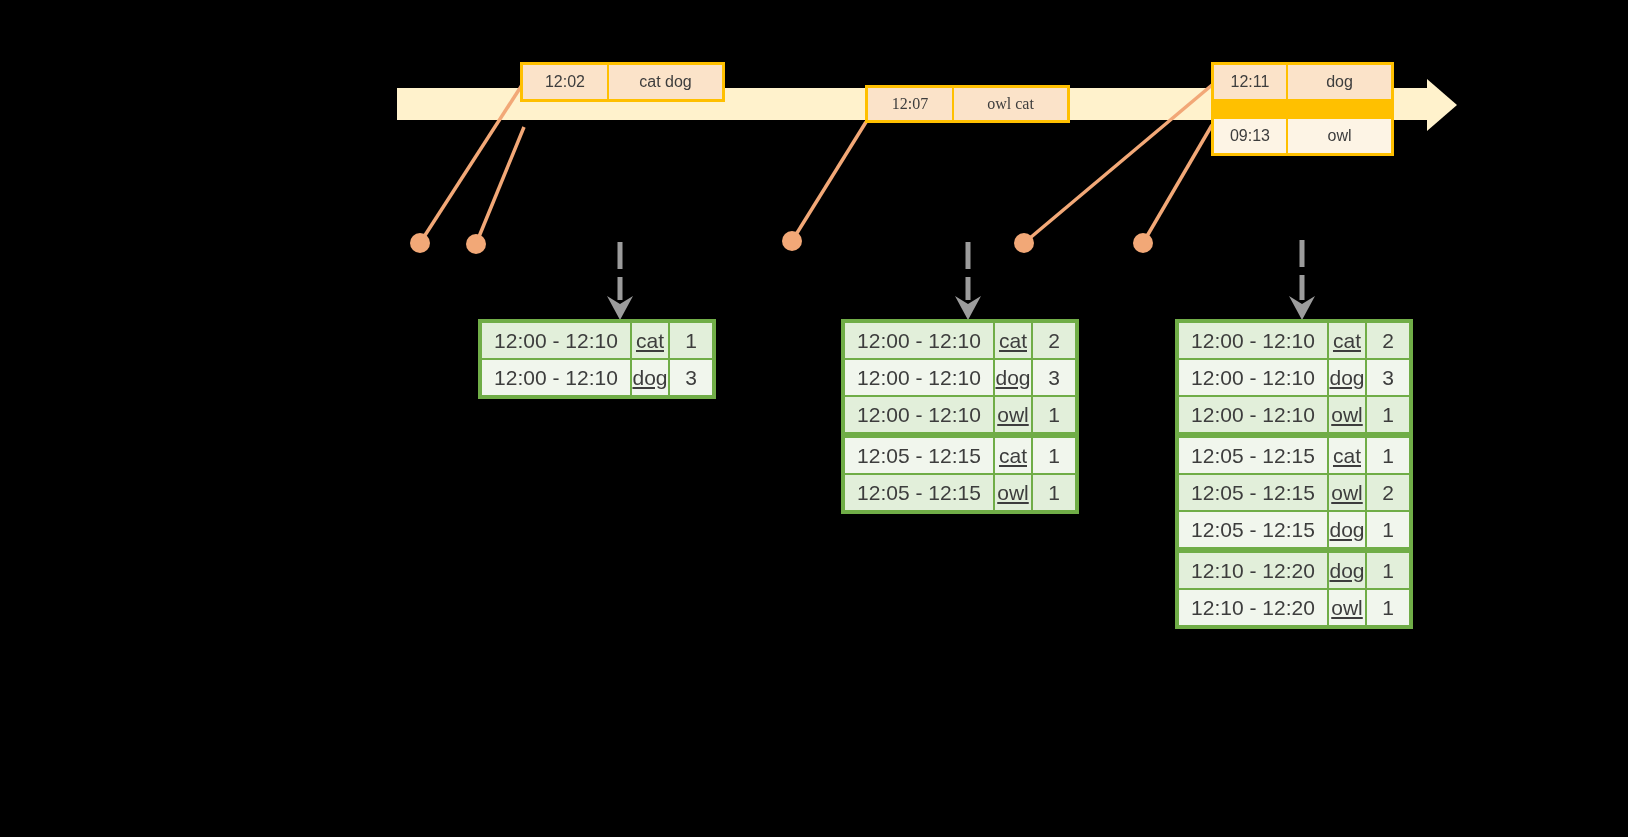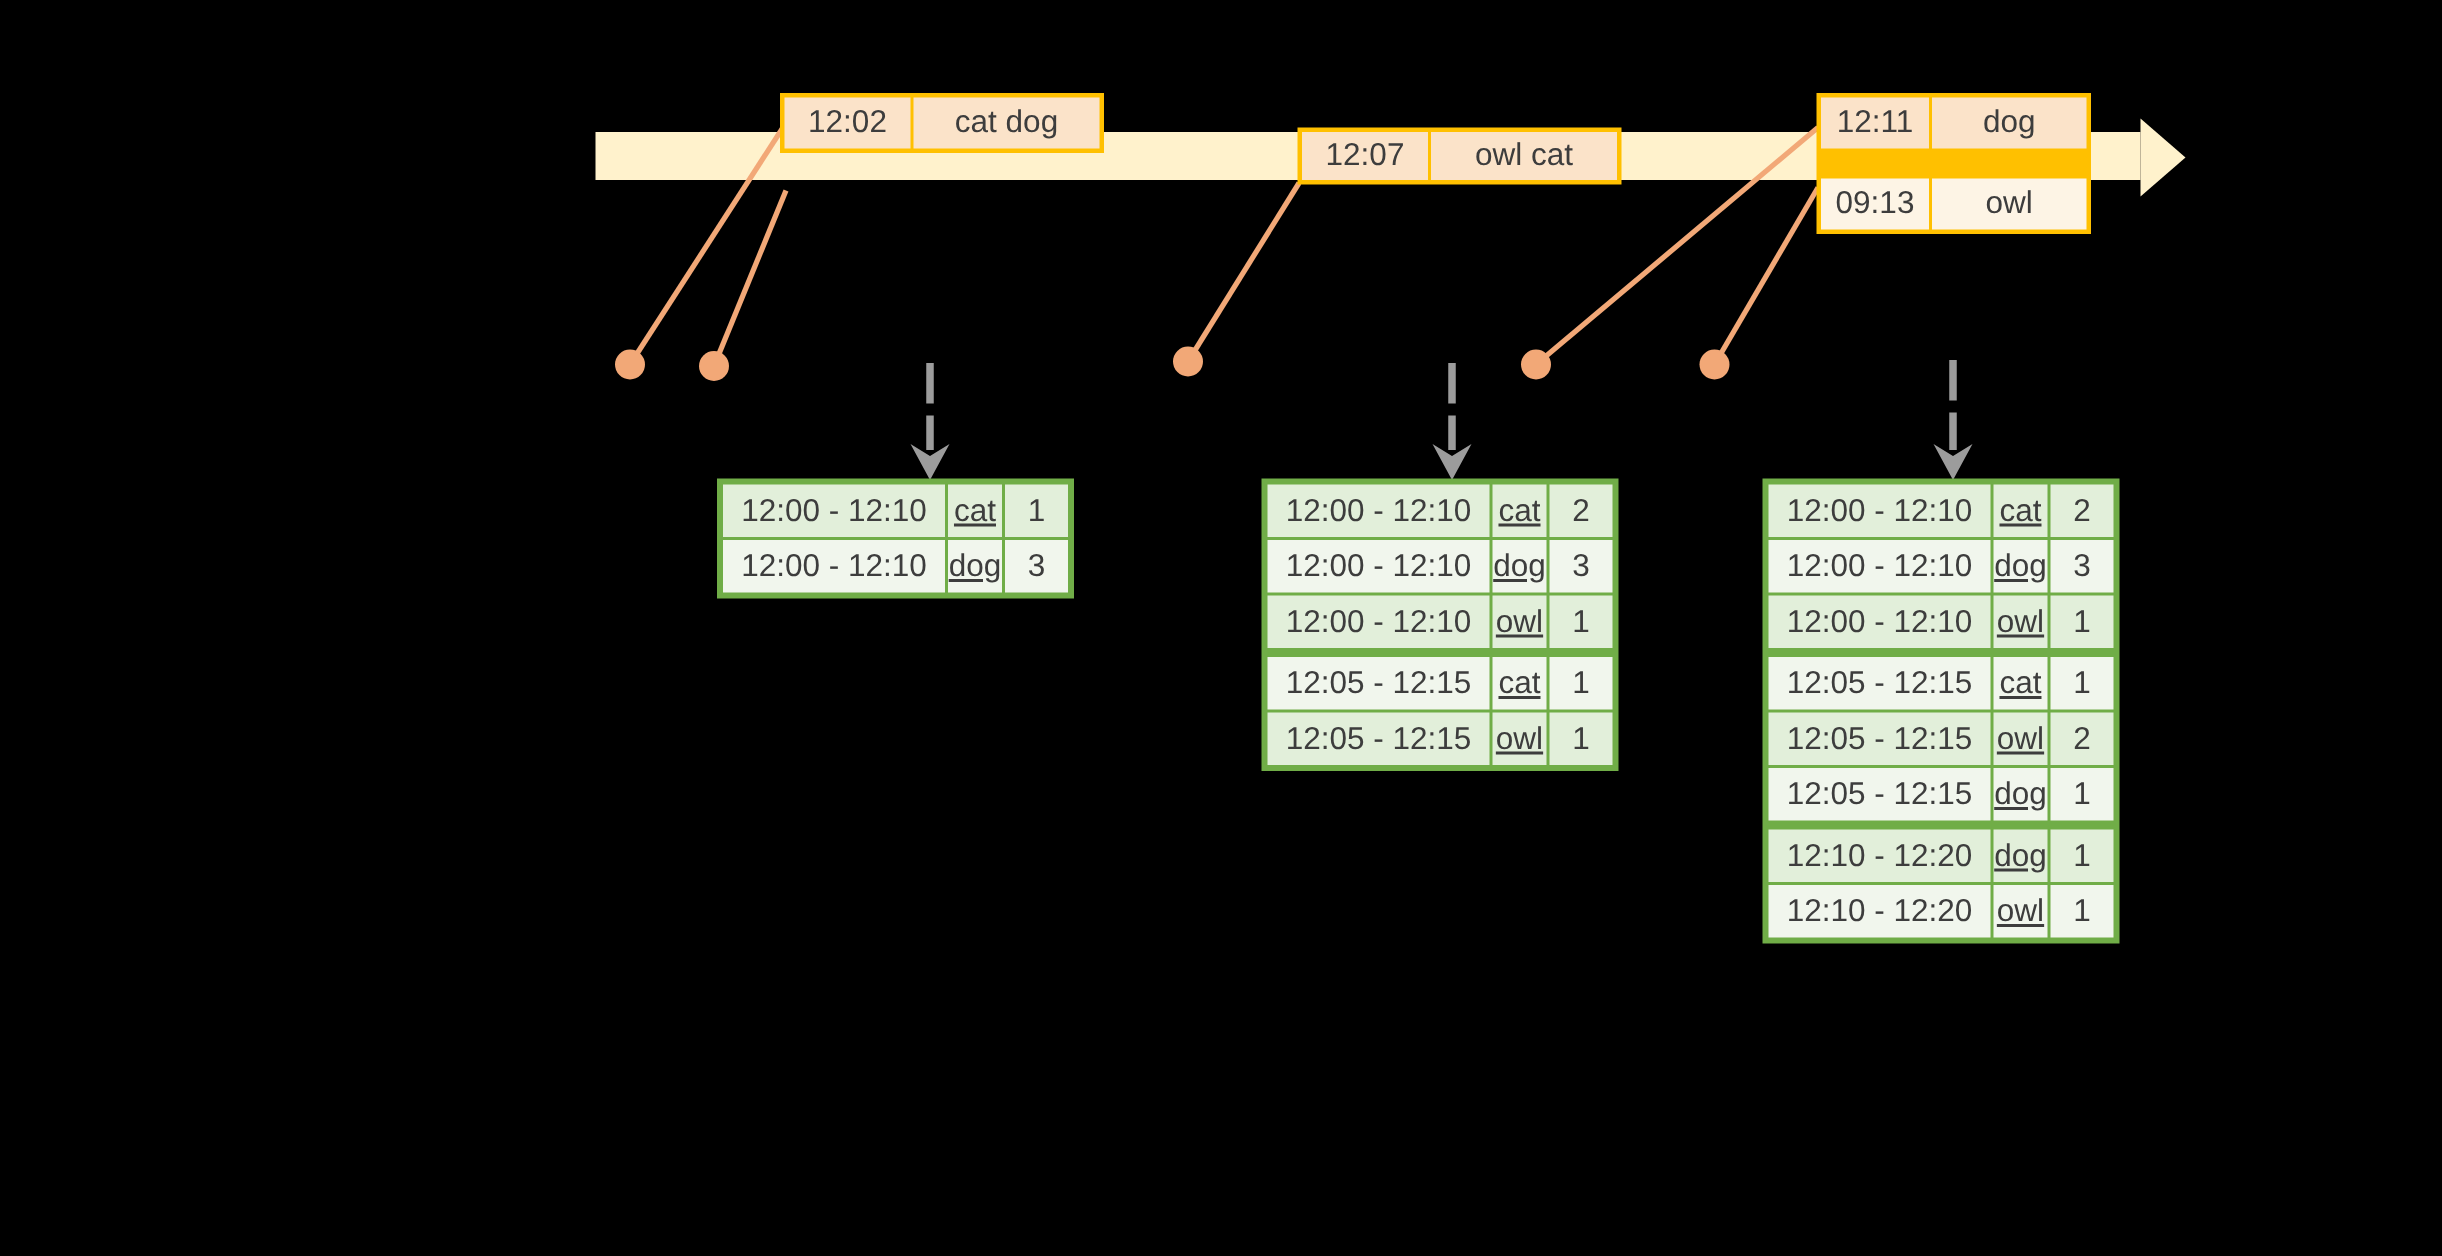--- a/index.html
+++ b/index.html
@@ -11,30 +11,30 @@
   
   .band { position:absolute; left:397px; top:88px; width:1030px; height:32px; background:#FFF2CC; }
   .band-head { position:absolute; left:1427px; top:79px; width:0; height:0;
     border-left:30px solid #FFF2CC; border-top:26px solid transparent; border-bottom:26px solid transparent; }
 
   .overlay { position:absolute; left:0; top:0; width:1628px; height:837px; }
 
   
   .ebox { position:absolute; background:#FFC000; padding:3px; display:flex; flex-direction:column; gap:2px; }
   .erow { display:flex; gap:2px; }
-  .ecell { display:flex; align-items:center; justify-content:center; font-size:21px; height:34px; }
+  .ecell { display:flex; align-items:center; justify-content:center; font-size:16px; height:34px; }
   .ebox.small .ecell { height:32px; }
   .ecell.time  { width:84px; }
-  .ecell.words { width:124px; }
+  .ecell.words { width:113px; }
   .ebox.narrow .ecell.time  { width:72px; }
   .ebox.narrow .ecell.words { width:103px; }
   .fill-a { background:#FBE3C9; }
   .fill-b { background:#FDF4E5; }
   #box1 { left:520px; top:62px; }
-  #box2 { left:865px; top:85px; }
+  #box2 { left:865px; top:85px;font-family:Liberation Serif, serif; }
   #box3 { left:1211px; top:62px;gap:20px; }
 
   
   .gtable { position:absolute; background:#70AD47; padding:4px; display:flex; flex-direction:column; gap:2px; }
   .grow { display:flex; gap:2px; }
   .grow.sep { margin-top:4px; }
   .gcell { display:flex; align-items:center; justify-content:center; font-size:21px; height:35px; }
   .gcell.window { width:148px; }
   .gcell.word   { width:36px;text-decoration:underline;  }
   .gcell.count  { width:42px;  }

